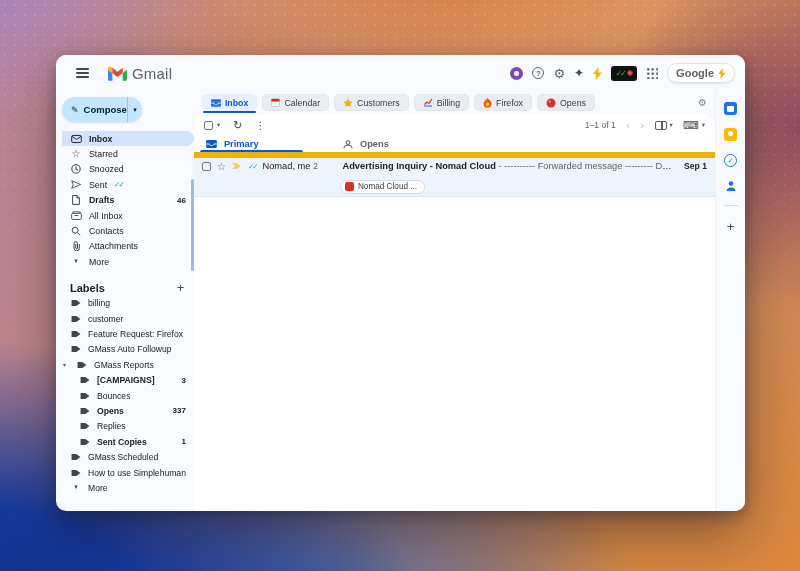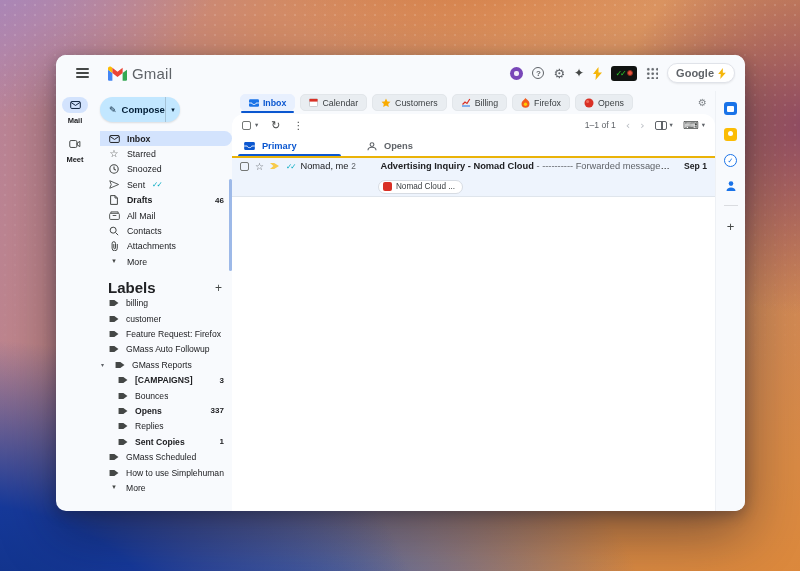--- a/index.html
+++ b/index.html
@@ -79,21 +79,21 @@
   .nav-row .lbl{ font-size:8.8px; white-space:nowrap; }
   .nav-row.sel{ background:#d3e3fd; }
   .nav-row.sel .lbl{ font-weight:700; }
   .nav-row.bold .lbl{ font-weight:700; }
   .nav-row .cnt{ margin-left:auto; font-size:8px; color:#202124;}
   .nav-row.bold .cnt{ font-weight:700;}
   .ico{ width:12px; display:inline-flex; justify-content:center; align-items:center; flex:0 0 12px;}
   .gl{ font-family:"DejaVu Sans",sans-serif; font-size:9.5px; color:#444746; line-height:1;}
   .dblchk{ color:#00a9c0; font-weight:700; font-size:7.5px; letter-spacing:-2px; font-family:"DejaVu Sans",sans-serif;}
   .labels-hdr{ margin-top:10px; height:16px; display:flex; align-items:center; padding-left:8px; padding-right:10px;}
-  .labels-hdr .t{ font-size:15px; font-weight:700; color:#202124;}
+  .labels-hdr .t{ font-size:11px; font-weight:700; color:#202124;}
   .labels-hdr .plus{ margin-left:auto; font-size:12px; color:#444746; cursor:pointer;}
   .lab-row{ height:15.4px; display:flex; align-items:center; gap:6px; padding-left:8px; padding-right:8px; cursor:pointer; color:#202124;}
   .lab-row.indent{ padding-left:17px; }
   .lab-row .lbl{ font-size:8.6px; white-space:nowrap; overflow:hidden; text-overflow:ellipsis;}
   .lab-row.bold .lbl{ font-weight:700;}
   .lab-row .cnt{ margin-left:auto; font-size:8px;}
   .lab-row.bold .cnt{ font-weight:700;}
   .expander{ width:7px; font-size:6px; color:#5f6368; margin-left:-7px;}
   .sb-thumb{ position:absolute; right:0; top:88px; width:3px; height:92px; background:#9db9e8; border-radius:2px;}
 
@@ -112,21 +112,21 @@
   .toolbar{ flex:0 0 22px; display:flex; align-items:center; padding:0 10px; gap:13px;}
   .cbox{ width:9px; height:9px; border:1.4px solid #747775; border-radius:2px; cursor:pointer;}
   .tb-caret{ font-size:6.5px; color:#5f6368; margin-left:-9px; cursor:pointer;}
   .tb-gl{ font-family:"DejaVu Sans",sans-serif; color:#444746; cursor:pointer;}
   .tb-right{ margin-left:auto; display:flex; align-items:center; gap:10px;}
   .pag{ font-size:8.6px; color:#5f6368;}
   .chev{ font-size:11px; color:#b6bac0; cursor:pointer; font-family:"DejaVu Sans",sans-serif;}
   .split-ico{ width:12px; height:9px; border:1.2px solid #5f6368; border-radius:2px; position:relative; cursor:pointer;}
   .split-ico::after{ content:""; position:absolute; top:0; bottom:0; right:3px; width:1.2px; background:#5f6368;}
 
-  .cat-tabs{ flex:0 0 22px; display:flex; border-bottom:2px solid #eab308;}
+  .cat-tabs{ flex:0 0 22px; display:flex; border-bottom:6px solid #eab308;gap:14px;}
   .cat{ width:123px; display:flex; align-items:center; gap:7px; padding-left:12px; cursor:pointer; position:relative;}
   .cat .t{ font-size:9.3px; color:#5f6368; font-weight:600;}
   .cat.active .t{ color:#0b57d0; font-weight:700;}
   .cat.active::after{ content:""; position:absolute; left:6px; right:14px; bottom:0; height:2.5px; background:#0b57d0; border-radius:3px 3px 0 0;}
 
   .mailrow{ flex:0 0 39px; background:#eef4fd; border-bottom:1px solid #dfe5ec; display:flex; flex-direction:column; justify-content:center; padding:0 8px; cursor:pointer;}
   .mr-line1{ display:flex; align-items:center; gap:6px; min-width:0;}
   .mr-line1 .star{ font-family:"DejaVu Sans",sans-serif; font-size:10px; color:#5f6368;}
   .sender{ width:74px; flex:0 0 74px; font-size:9.3px; color:#202124; white-space:nowrap; overflow:hidden;}
   .sender .tc{ color:#5f6368; font-size:8.3px;}
@@ -190,40 +190,20 @@
           <span>Google</span>
           <svg width="8" height="11" viewBox="0 0 9 13">
               <path d="M5.5 0L0 7h3L2.5 13 9 5.5H5.5z" fill="#f5b60a"></path>
             </svg>
         </span>
       </div>
     </div>
 
     <div class="g-body">
 
-      <div class="rail">
-        <div class="rail-item">
-          <span class="rail-pill sel">
-            <svg width="11" height="8" viewBox="0 0 12 9">
-                <rect x=".6" y=".6" width="10.8" height="7.8" rx="1.2" fill="none" stroke="#0b1f3a" stroke-width="1.1"></rect>
-                <path d="M1 1.6L6 5l5-3.4" fill="none" stroke="#0b1f3a" stroke-width="1.1"></path>
-              </svg>
-          </span>
-          <span class="rail-label">Mail</span>
-        </div>
-        <div class="rail-item">
-          <span class="rail-pill">
-            <svg width="12" height="8" viewBox="0 0 13 9">
-                <rect x=".6" y=".6" width="8" height="7.8" rx="1.5" fill="none" stroke="#444746" stroke-width="1.1"></rect>
-                <path d="M9 3.4l3-1.8v5.8l-3-1.8z" fill="none" stroke="#444746" stroke-width="1.1"></path>
-              </svg>
-          </span>
-          <span class="rail-label">Meet</span>
-        </div>
-      </div>
 
       <div class="sidebar">
         <div class="compose">
           <span class="compose-main">
             <span class="pencil">✎</span>
             <span class="compose-label">Compose</span>
           </span>
           <span class="compose-caret">▾</span>
         </div>
 
@@ -269,21 +249,21 @@
             <span class="lbl">Drafts</span>
             <span class="cnt">46</span>
           </div>
           <div class="nav-row">
             <span class="ico">
                 <svg width="11" height="9" viewBox="0 0 12 10">
                   <rect x=".6" y="2.6" width="10.8" height="6.8" rx="1.2" fill="none" stroke="#444746" stroke-width="1"></rect>
                   <path d="M2 2.5V1h8v1.5M4 5h4" fill="none" stroke="#444746" stroke-width="1"></path>
                 </svg>
               </span>
-            <span class="lbl">All Mail</span>
+            <span class="lbl">All Inbox</span>
           </div>
           <div class="nav-row">
             <span class="ico">
                 <svg width="10" height="10" viewBox="0 0 12 12">
                   <circle cx="5" cy="5" r="3.6" fill="none" stroke="#444746" stroke-width="1.2"></circle>
                   <path d="M8 8l3 3" stroke="#444746" stroke-width="1.2"></path>
                 </svg>
               </span>
             <span class="lbl">Contacts</span>
           </div>

